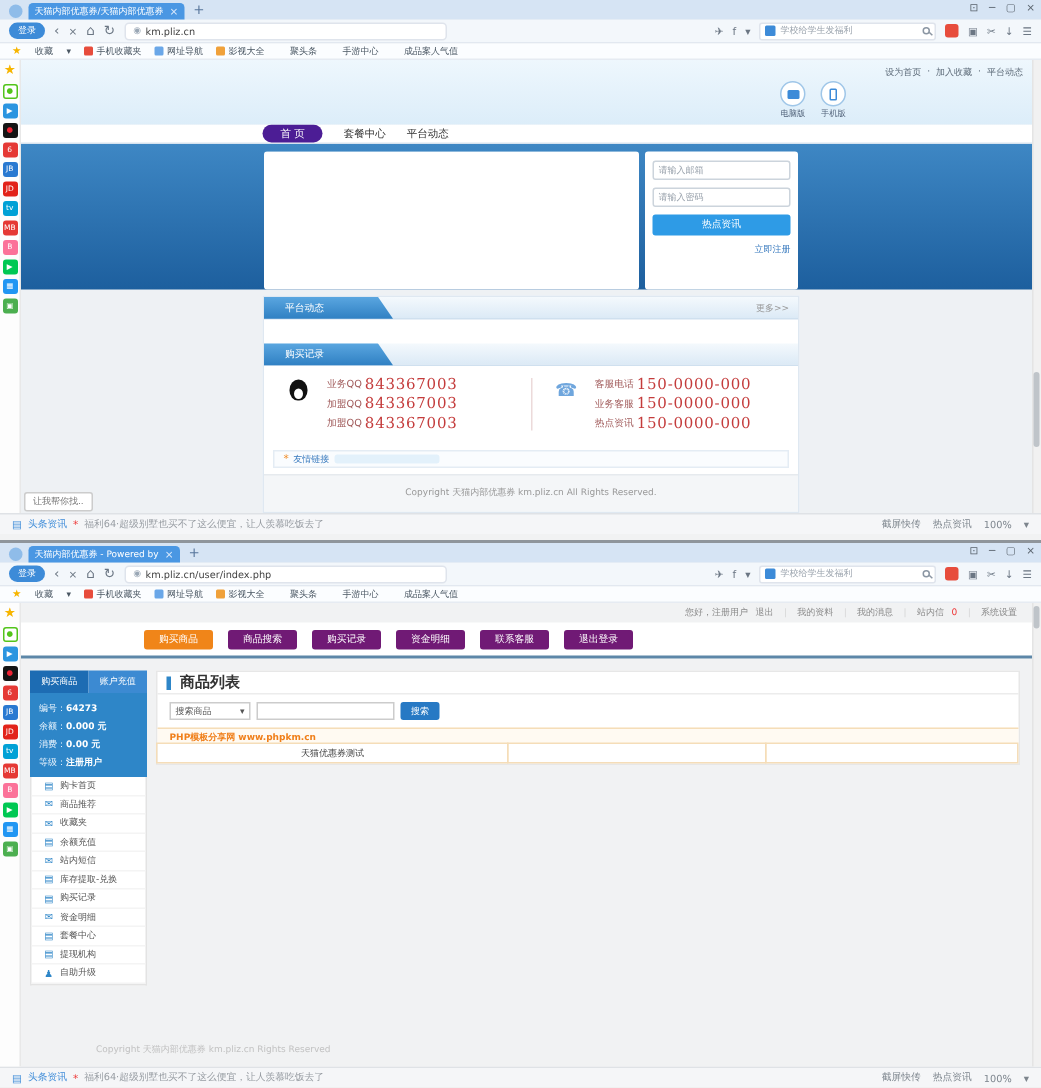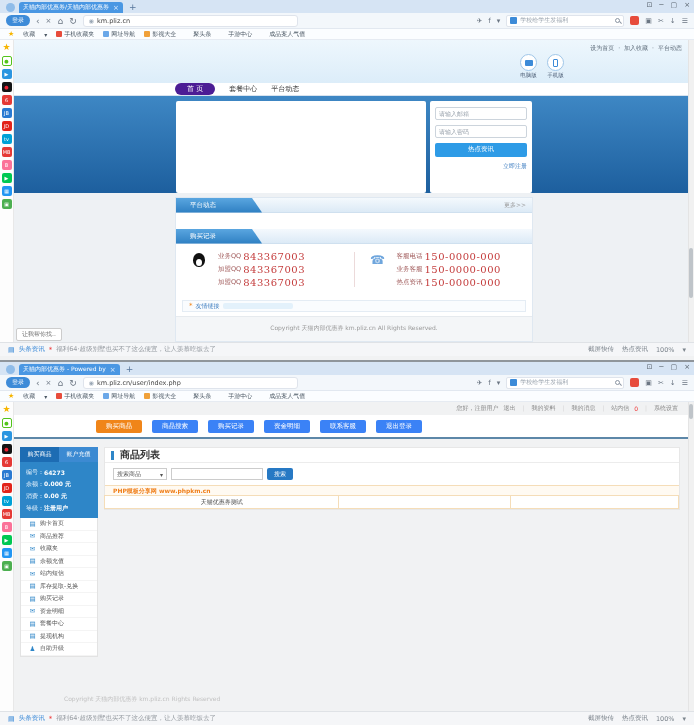--- a/index.html
+++ b/index.html
@@ -104,21 +104,21 @@
   .lstripe { width:70px; height:6px; background:#e3f1fb; border-radius:2px; }
   .p1-footer { text-align:center; font-size:6px; color:#999; padding:7px 0 8px; background:#f4f6f8; border-top:1px solid #e6eaee; }
   .finder { position:absolute; left:2px; bottom:1px; background:#fff; border:1px solid #ccc; border-radius:2px; font-size:6px; color:#777; padding:1px 5px; }
 
   
   .page2 { flex:1; display:flex; flex-direction:column; background:#f1f2f3; position:relative; overflow:hidden; }
   .p2-userbar { height:13px; display:flex; align-items:center; justify-content:flex-end; gap:5px; padding-right:16px; font-size:6px; color:#8a8a8a; }
   .p2-userbar .sep { color:#ccc; }
   .p2-badge { color:#e33; }
   .p2-band { height:24px; background:#fff; border-bottom:2px solid #5d87a8; display:flex; align-items:center; padding-left:82px; gap:10px; }
-  .p2-btn { height:13px; padding:0 10px; border:none; border-radius:2px; color:#fff; font-size:6.5px; background:#3b82f6; font-family:inherit; line-height:13px; }
+  .p2-btn { height:13px; padding:0 10px; border:none; border-radius:2px; color:#fff; font-size:6.5px; background:#701a75; font-family:inherit; line-height:13px; }
   .p2-btn.orange { background:#f08519; }
   .p2-content { display:flex; gap:6px; padding:8px 14px 0 6px; align-items:flex-start; }
   .p2-side { width:78px; flex:none; }
   .p2-sidetabs { display:flex; height:15px; }
   .p2-sidetabs .t1 { flex:1; background:#1d6cb3; color:#fff; font-size:6px; display:flex; align-items:center; justify-content:center; }
   .p2-sidetabs .t2 { flex:1; background:#3c8ad2; color:#fff; font-size:6px; display:flex; align-items:center; justify-content:center; }
   .p2-info { background:#2e86c8; padding:4px 6px; }
   .p2-info .row { height:12px; display:flex; align-items:center; font-size:6px; color:#eaf4fd; }
   .p2-info .row b { color:#fff; font-weight:bold; }
   .p2-menu { background:#fff; border:1px solid #e3e3e3; border-top:none; }

